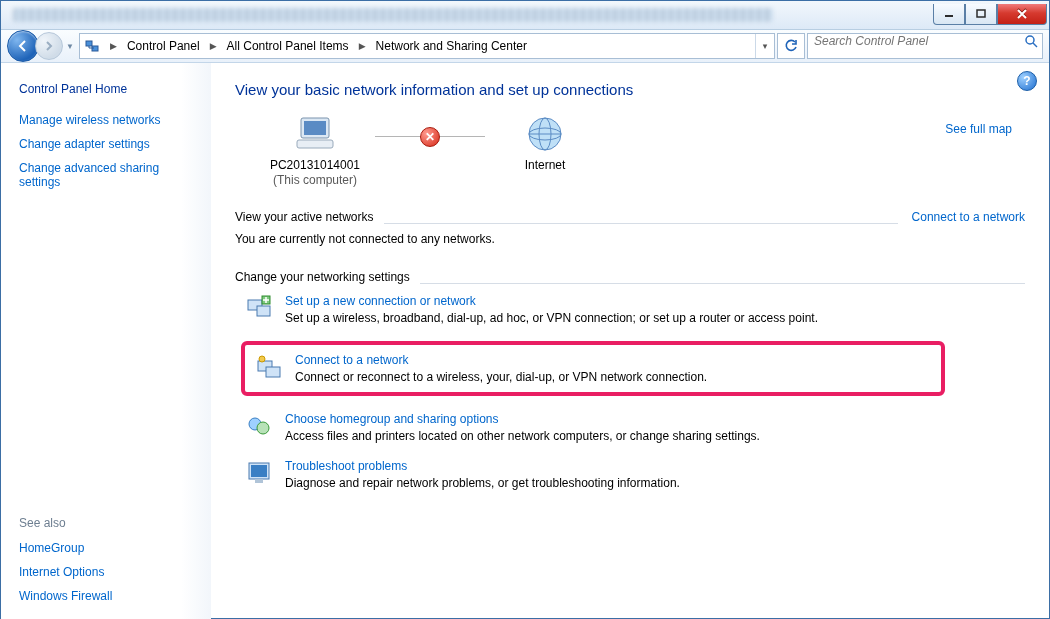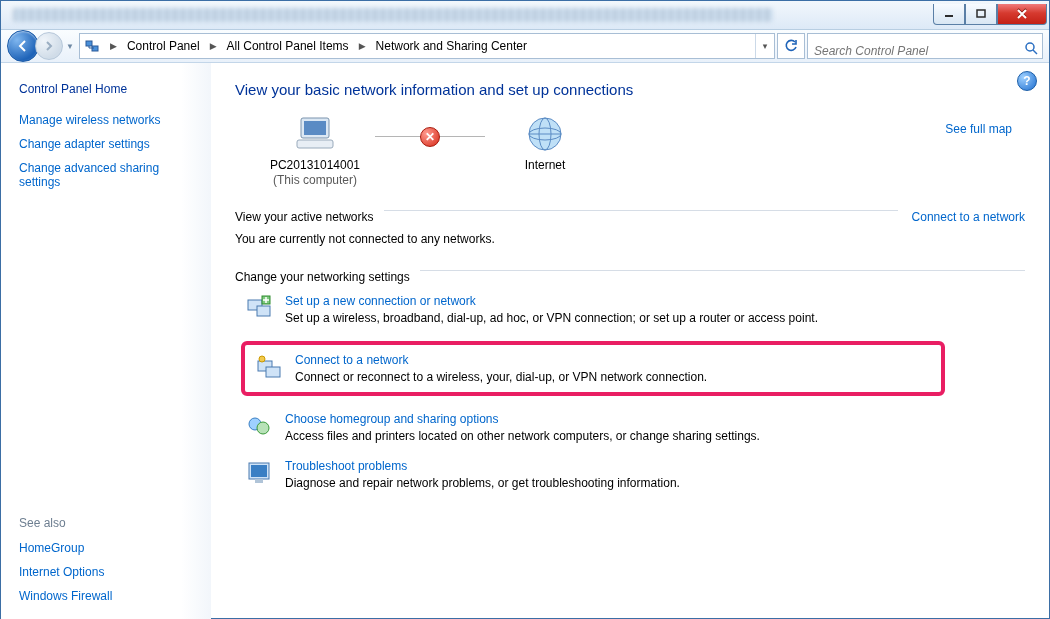--- a/index.html
+++ b/index.html
@@ -17,42 +17,42 @@
 .nav-back{width:30px;height:30px;border-radius:50%;background:radial-gradient(circle at 30% 30%,#7fb6ef,#1e63b8 70%);border:1px solid #1b5ba8;display:flex;align-items:center;justify-content:center;color:#fff;font-size:16px;box-shadow:inset 0 1px 2px rgba(255,255,255,.6)}
 .nav-fwd{width:26px;height:26px;border-radius:50%;background:radial-gradient(circle at 30% 30%,#f0f5fa,#d0dce8 70%);border:1px solid #b7c8da;display:flex;align-items:center;justify-content:center;color:#9aaec2;font-size:14px;margin-left:-4px;z-index:-0}
 .nav-dd{width:14px;height:28px;display:flex;align-items:center;justify-content:center;color:#6e89a4;font-size:8px}
 .addr{flex:1;height:24px;border:1px solid #a8bed5;background:#fff;display:flex;align-items:center;margin:0 2px;position:relative}
 .addr-icon{width:16px;height:16px;margin:0 4px;display:flex;align-items:center;justify-content:center;font-size:11px}
 .crumb{display:flex;align-items:center;height:100%}
 .crumb span.sep{font-size:9px;color:#555;padding:0 6px}
 .crumb a{color:#000;text-decoration:none;padding:0 4px}
 .addr-dd{position:absolute;right:0;top:0;bottom:0;width:18px;display:flex;align-items:center;justify-content:center;border-left:1px solid #cbd9e8;color:#555;font-size:9px}
 .refresh{width:26px;height:24px;border:1px solid #a8bed5;background:#fff;display:flex;align-items:center;justify-content:center;color:#1e63b8;font-size:13px;margin-right:2px}
-.search{width:234px;height:24px;border:1px solid #a8bed5;background:#fff;display:flex;align-items:flex-end;position:relative}
+.search{width:234px;height:24px;border:1px solid #a8bed5;background:#fff;display:flex;align-items:flex-start;position:relative}
 .search input{border:none;outline:none;flex:1;font-style:italic;color:#6b6b6b;font-size:12px;padding:0 6px;font-family:inherit;background:transparent}
 .search .sicon{position:absolute;right:4px;color:#2a6fc2;font-size:13px}
 
 .body{display:flex;height:calc(100% - 60px)}
 .sidebar{width:210px;background:#fff;border-right:none;padding:14px 0 12px 18px;box-sizing:border-box;display:flex;flex-direction:column;background:linear-gradient(90deg,#fff 0,#fff 180px,#f2f6fb 210px)}
 .sidebar a{color:#0066cc;text-decoration:none;display:block;margin:5px 0;font-size:12px}
 .sidebar .home{color:#003399;font-weight:400;margin-bottom:12px}
 .see-also{margin-top:auto;color:#6d7e90;font-size:12px;margin-bottom:6px}
 .main{flex:1;padding:18px 24px 0 24px;position:relative;overflow:hidden}
 .help-icon{position:absolute;top:8px;right:12px;width:18px;height:18px;border-radius:50%;background:radial-gradient(circle at 30% 30%,#9ed0ff,#1e6ecf);color:#fff;font-size:12px;font-weight:bold;display:flex;align-items:center;justify-content:center;border:1px solid #1b5ea8}
 h1{font-size:15px;font-weight:400;color:#003399;margin:0 0 16px 0}
 
 .maprow{display:flex;align-items:flex-start;position:relative;margin-bottom:22px}
 .node{display:flex;flex-direction:column;align-items:center;width:120px;font-size:12px;text-align:center}
 .node .cap{margin-top:4px;line-height:1.25}
 .node .sub{color:#595959}
 .mapline{flex:0 0 110px;height:1px;background:#b5b5b5;margin-top:22px;position:relative}
 .mapline .x{position:absolute;left:50%;top:-9px;transform:translateX(-50%);width:18px;height:18px;border-radius:50%;background:radial-gradient(circle at 30% 30%,#ff9a8f,#d62a18);color:#fff;display:flex;align-items:center;justify-content:center;font-size:12px;font-weight:bold;border:1px solid #a81b0d}
 .fullmap{position:absolute;right:13px;top:8px;color:#0066cc;text-decoration:none;font-size:12px}
 
-.sect{display:flex;align-items:flex-start;margin:4px 0 10px 0}
+.sect{display:flex;align-items:flex-end;margin:4px 0 10px 0}
 .sect .label{font-size:12px;color:#000;margin-right:10px;white-space:nowrap}
 .sect .line{flex:1;height:1px;background:#d6dde6}
 .sect .rightlink{color:#0066cc;text-decoration:none;font-size:12px;margin-left:14px}
 .notconn{font-size:12px;color:#000;margin:-2px 0 24px 0}
 
 .task{display:flex;align-items:flex-start;margin:0 0 16px 10px}
 .task.hl{border:4px solid #e91e63;border-radius:6px;padding:8px 10px;margin-left:6px;margin-right:80px}
 .task .ticon{width:28px;height:28px;margin-right:12px;flex:0 0 28px;display:flex;align-items:center;justify-content:center}
 .task .ticon svg{width:28px;height:28px}
 .task .tbody .tlink{color:#0066cc;text-decoration:none;font-size:12px}

